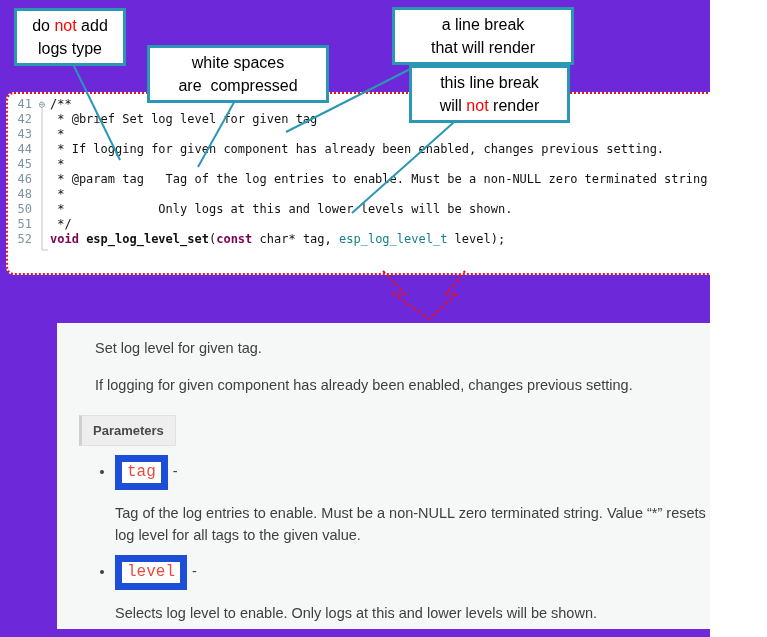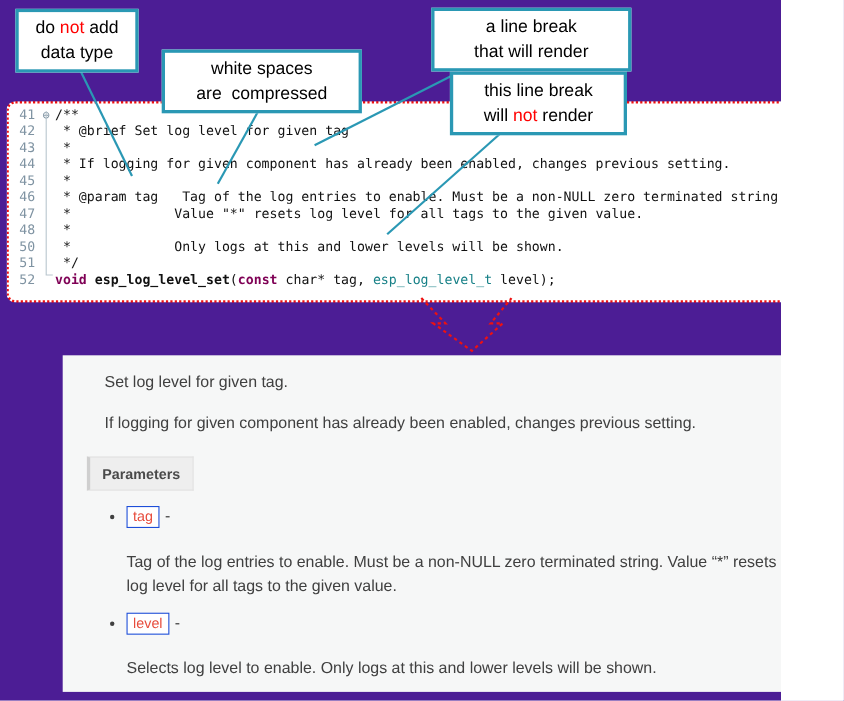--- a/index.html
+++ b/index.html
@@ -1,18 +1,18 @@
 <!DOCTYPE html>
 <html><head>
 <meta charset="utf-8">
 <style>
   * { margin:0; padding:0; box-sizing:border-box; }
   html,body { background:#ffffff; }
   #page {
-    position:relative; width:710px; height:637px; background:#4c1d95;
+    position:relative; width:710px; height:637px; background:#6d28d9;
     overflow:hidden; font-family:"Liberation Sans", sans-serif;
   }
 
   
   .callout {
     position:absolute; z-index:10; background:#ffffff;
     border:3px solid #2a98b4; color:#000;
     font-size:16px; line-height:23px; text-align:center;
     padding:3px 8px;
   }
@@ -68,22 +68,22 @@
   }
   .doc-p { margin-top:15px;margin-left:16px; }
   #params-label {
     display:inline-block; margin-top:18px; padding:5px 11px;
     background:#eeeeee; border:1px solid #e1e1e1; border-left:3px solid #cfcfcf;
     font-weight:bold; font-size:13px; color:#4a4a4a;
   }
   #params-list { margin-top:14px; padding-left:36px; list-style:disc; }
   .param-item { margin-bottom:13px; }
   .lit {
-    font-family:Liberation Sans, sans-serif; font-size:13px;
-    color:#e74c3c; background:#ffffff; border:1px solid #1d4ed8;
+    font-family:Liberation Mono, monospace; font-size:16px;
+    color:#e74c3c; background:#ffffff; border:7px solid #1d4ed8;
     padding:1px 5px 2px 5px; white-space:nowrap;
   }
   .dash { margin-left:5px; color:#404040; }
   .param-desc { margin-top:19px; max-width:592px; }
 </style>
 </head>
 <body>
 
 <div id="page">
 
@@ -91,21 +91,21 @@
     <line x1="72" y1="62" x2="120" y2="160" stroke="#2a98b4" stroke-width="2"></line>
     <line x1="237" y1="97" x2="198" y2="167" stroke="#2a98b4" stroke-width="2"></line>
     <line x1="430" y1="59" x2="286" y2="132" stroke="#2a98b4" stroke-width="2"></line>
     <line x1="462" y1="115" x2="352" y2="213" stroke="#2a98b4" stroke-width="2"></line>
     <path d="M 383 271 L 405 294 L 394 294 L 429 319 L 457 294 L 446 294 L 465 271" fill="none" stroke="#ee1111" stroke-width="2" stroke-dasharray="3 3"></path>
     <path d="M 42 101 L 42 250 L 48 250" fill="none" stroke="#b9c6ce" stroke-width="1"></path>
   </svg>
 
   <div class="callout" id="callout-no-datatype">
     <span class="cl-line"><span>do </span><span class="red">not</span><span> add</span></span>
-    <span class="cl-line">data type</span>
+    <span class="cl-line">logs type</span>
   </div>
 
   <div class="callout" id="callout-whitespace">
     <span class="cl-line">white spaces</span>
     <span class="cl-line">are  compressed</span>
   </div>
 
   <div class="callout" id="callout-break-norender">
     <span class="cl-line">this line break</span>
     <span class="cl-line"><span>will </span><span class="red">not</span><span> render</span></span>
@@ -141,25 +141,20 @@
       <span class="num">45</span>
         <span class="fold"></span>
       <span class="txt cmt"> *</span>
     </div>
     <div class="code-line">
       <span class="num">46</span>
         <span class="fold"></span>
       <span class="txt cmt"> * @param tag   Tag of the log entries to enable. Must be a non-NULL zero terminated string.</span>
     </div>
     <div class="code-line">
-      <span class="num">47</span>
-        <span class="fold"></span>
-      <span class="txt cmt"> *             Value "*" resets log level for all tags to the given value.</span>
-    </div>
-    <div class="code-line">
       <span class="num">48</span>
         <span class="fold"></span>
       <span class="txt cmt"> *</span>
     </div>
     <div class="code-line">
       <span class="num">50</span>
         <span class="fold"></span>
       <span class="txt cmt"> *             Only logs at this and lower levels will be shown.</span>
     </div>
     <div class="code-line">

